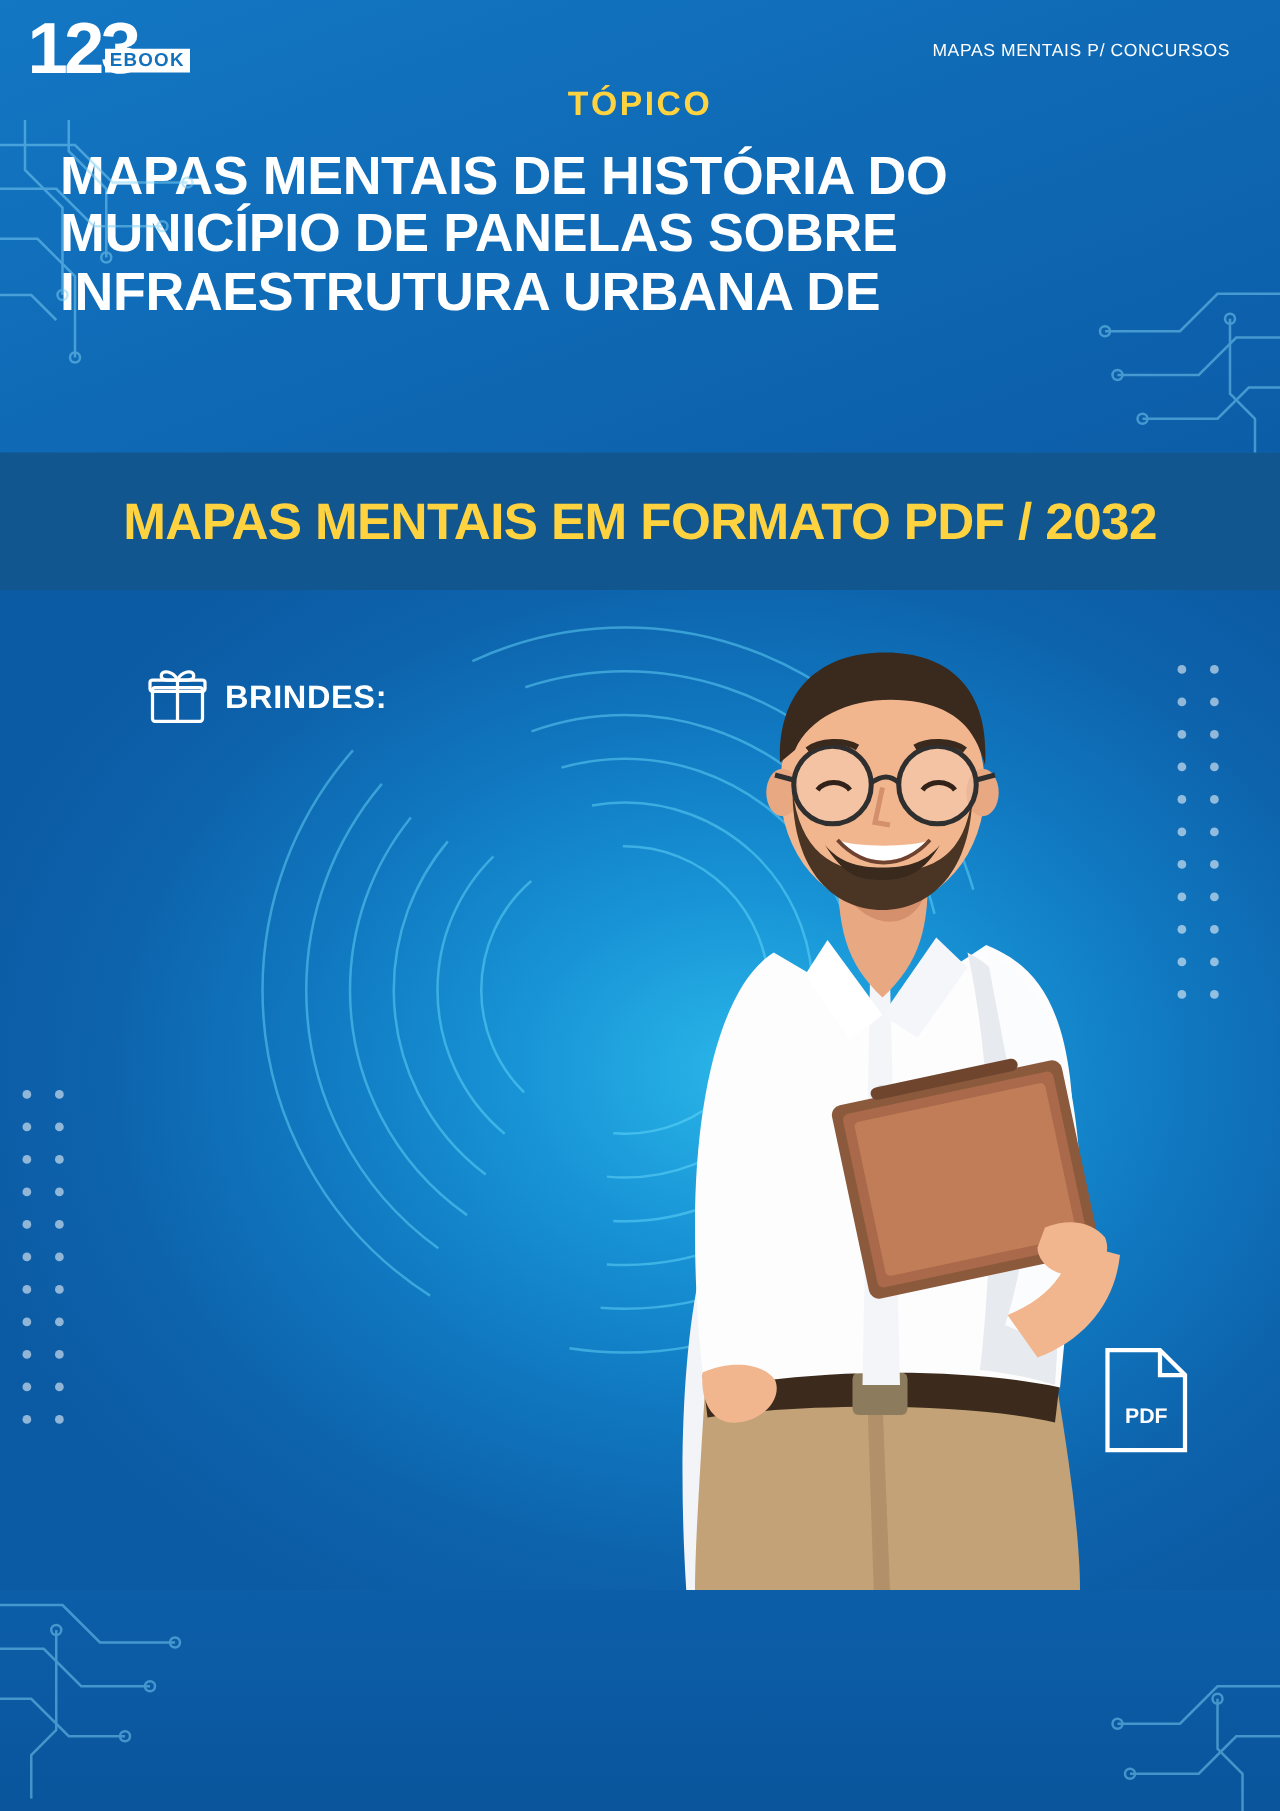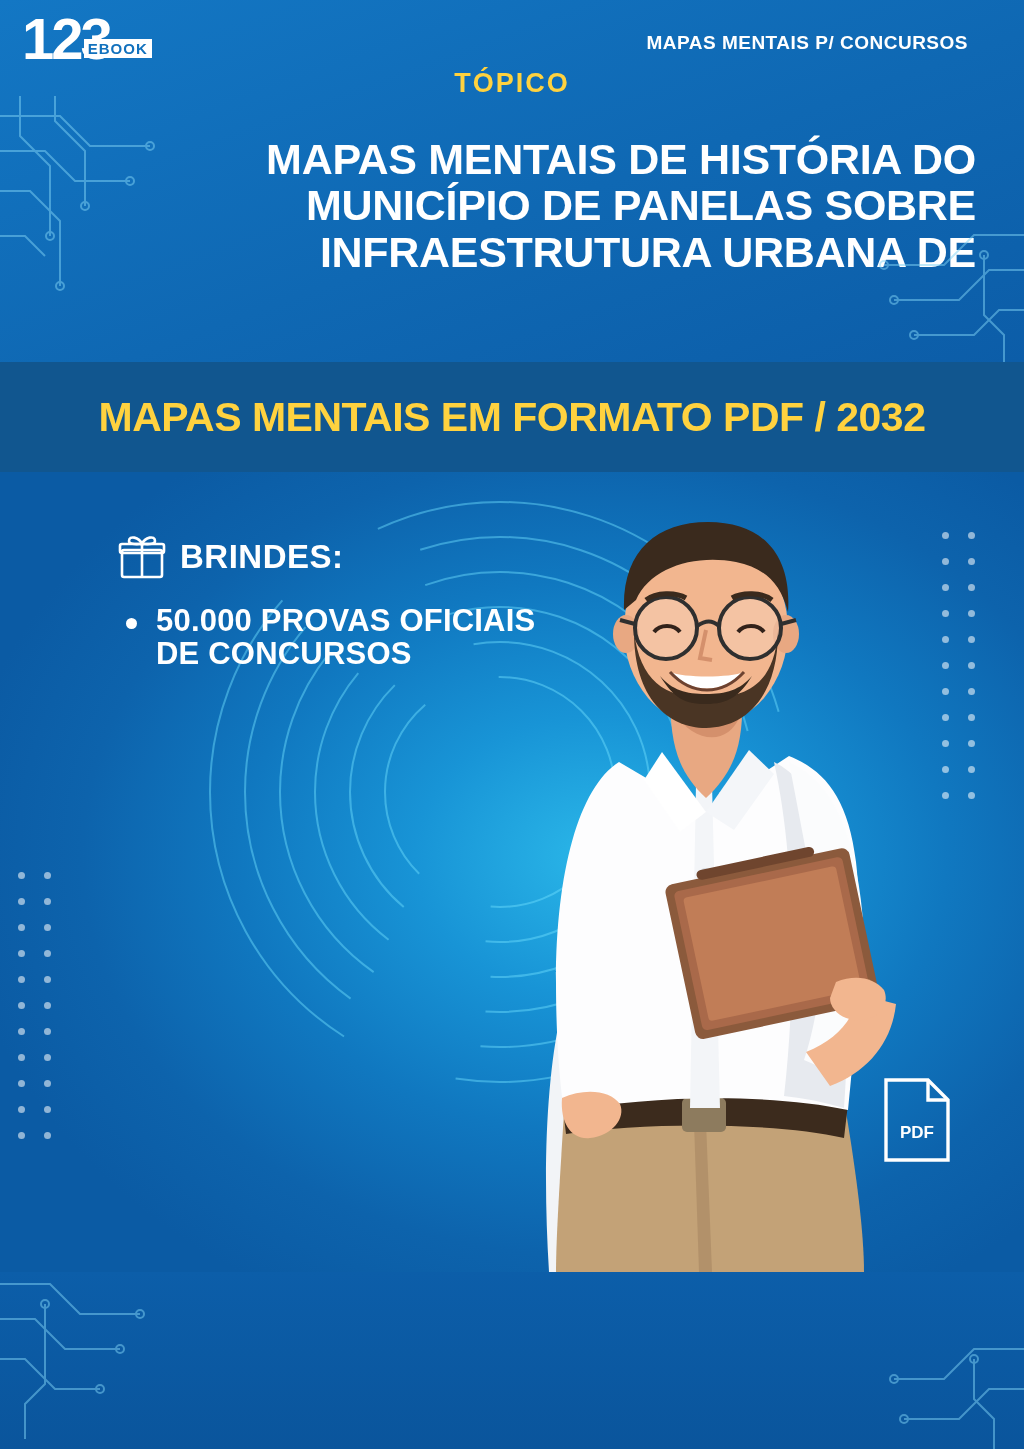--- a/index.html
+++ b/index.html
@@ -29,32 +29,32 @@
   .brand-num {
     font-size: 58px; font-weight: bold; letter-spacing: -3px;
     line-height: 0.85; font-family: "Liberation Sans", sans-serif;
   }
   .brand-shop {
     font-size: 15px; font-weight: bold; letter-spacing: 1px;
     background: #ffffff; color: #1271bd; padding: 1px 4px;
     margin-left: -26px; margin-bottom: 5px;
   }
   .header-tagline {
-    position: absolute; top: 32px; right: 56px;
-    color: #ffffff; font-size: 19px; font-weight: bold;
+    position: absolute; top: 32px; right: 40px;
+    color: #ffffff; font-size: 14px; font-weight: normal;
     letter-spacing: 0.5px;
   }
   .topico {
     position: absolute; top: 68px; left: 0; width: 1024px;
     text-align: center; color: #ffd23f;
     font-size: 27px; font-weight: bold; letter-spacing: 2px;
   }
   .main-title {
-    position: absolute; top: 136px; left: 48px; width: 928px;
-    text-align: right; color: #ffffff;
+    position: absolute; top: 118px; left: 48px; width: 928px;
+    text-align: left; color: #ffffff;
     font-size: 43px; font-weight: bold; line-height: 1.08;
     letter-spacing: -0.3px;
   }
 
   
   .circuit { position: absolute; opacity: 0.5; }
   .circuit-tl { top: 96px; left: 0; }
   .circuit-tr { top: 215px; right: 0; }
   .circuit-bl { bottom: 10px; left: 0; }
   .circuit-br { bottom: 0; right: 0; }
@@ -77,21 +77,21 @@
   }
   .rings {
     position: absolute; top: 20px; left: 180px; width: 640px; height: 640px;
     opacity: 0.45;
   }
   .brindes-head {
     position: absolute; top: 62px; left: 118px;
     display: flex; align-items: center; gap: 14px;
   }
   .brindes-label {
-    color: #ffffff; font-size: 33px; font-weight: bold; letter-spacing: 0.5px;
+    color: #ffffff; font-size: 26px; font-weight: bold; letter-spacing: 0.5px;
   }
   .gift-icon { display: block; }
   .brindes-list {
     position: absolute; top: 132px; left: 120px; width: 430px;
     list-style: none;
   }
   .brindes-list li {
     position: relative; color: #ffffff;
     font-size: 31px; font-weight: bold; line-height: 1.08;
     margin-bottom: 20px; padding-left: 36px; letter-spacing: 0.2px;
@@ -237,21 +237,20 @@
         <rect x="4" y="16" width="40" height="27" rx="2"></rect>
         <rect x="2" y="10" width="44" height="9" rx="2"></rect>
         <line x1="24" y1="10" x2="24" y2="43"></line>
         <path d="M24 10c-3-7-13-9-13-3 0 4 8 3 13 3z"></path>
         <path d="M24 10c3-7 13-9 13-3 0 4-8 3-13 3z"></path>
       </svg>
       <span class="brindes-label">BRINDES:</span>
     </div>
 
     <ul class="brindes-list">
-      <li>50.000 PROVAS OFICIAIS DE CONCURSOS</li>
     </ul>
 
     <svg class="person" viewBox="0 0 520 760" fill="none">
 
       <path d="M150 420 C110 470 95 600 105 760 L205 760 C190 620 200 520 225 470 Z" fill="#f2f4f7"></path>
 
       <path d="M120 600 C115 680 112 730 112 760 L420 760 C420 720 412 660 402 600 Z" fill="#c3a277"></path>
       <path d="M250 610 L255 760 L268 760 L262 610 Z" fill="#b2916a"></path>
 
       <path d="M118 588 C200 576 330 576 404 592 L400 626 C330 610 200 610 122 622 Z" fill="#3c2b1d"></path>

